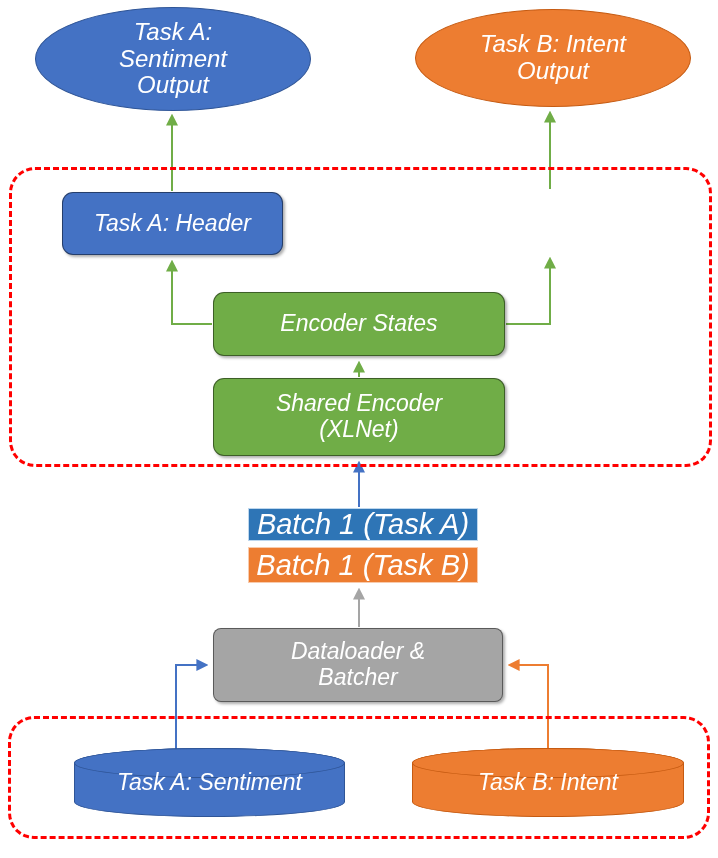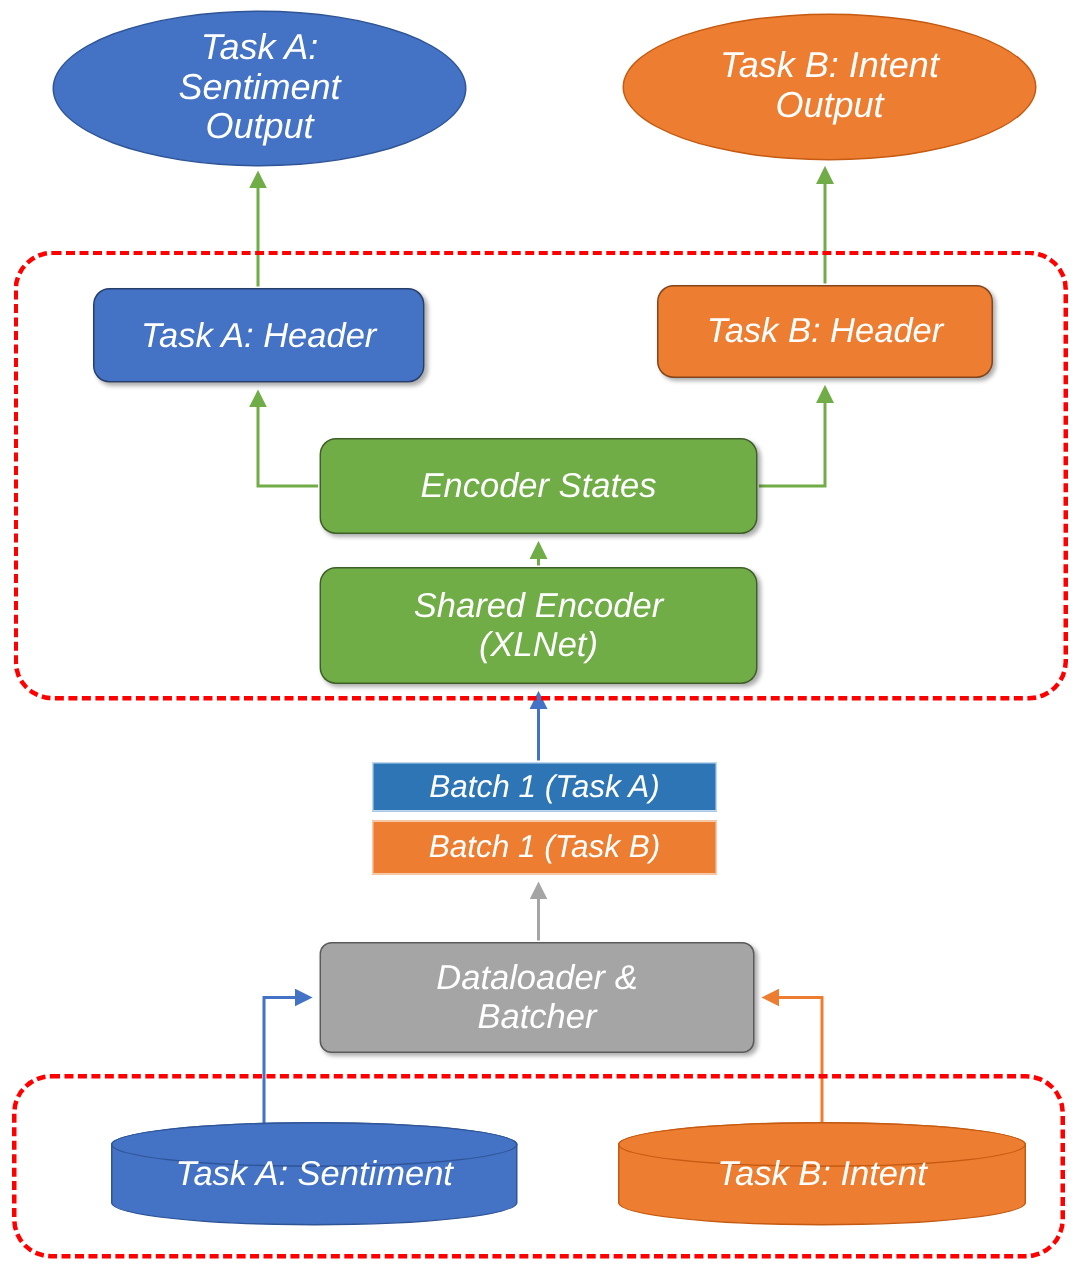--- a/index.html
+++ b/index.html
@@ -80,21 +80,21 @@
     background: #70AD47;
   }
   #node-dataloader {
     left: 213px; top: 628px; width: 290px; height: 74px;
     background: #A5A5A5;
     border-radius: 8px;
   }
 
   
   .bar {
-    font-size: 21px;
+    font-size: 29px;
     border: 1px solid #ffffff;
   }
   #node-batch-a {
     left: 248px; top: 508px; width: 230px; height: 33px;
     background: #2E75B6;
     border-color: #BDD7EE;
   }
   #node-batch-b {
     left: 248px; top: 547px; width: 230px; height: 36px;
     background: #ED7D31;
@@ -213,23 +213,20 @@
 
   <div class="node ellipse" id="node-output-b">
     <span>Task B: Intent
 Output</span>
   </div>
 
   <div class="node rrect" id="node-header-a">
     <span>Task A: Header</span>
   </div>
 
-  <div class="node rrect" id="node-header-b">
-    <span>Task B: Header</span>
-  </div>
 
   <div class="node rrect" id="node-encoder-states">
     <span>Encoder States</span>
   </div>
 
   <div class="node rrect" id="node-shared-encoder">
     <span>Shared Encoder
 (XLNet)</span>
   </div>
 

